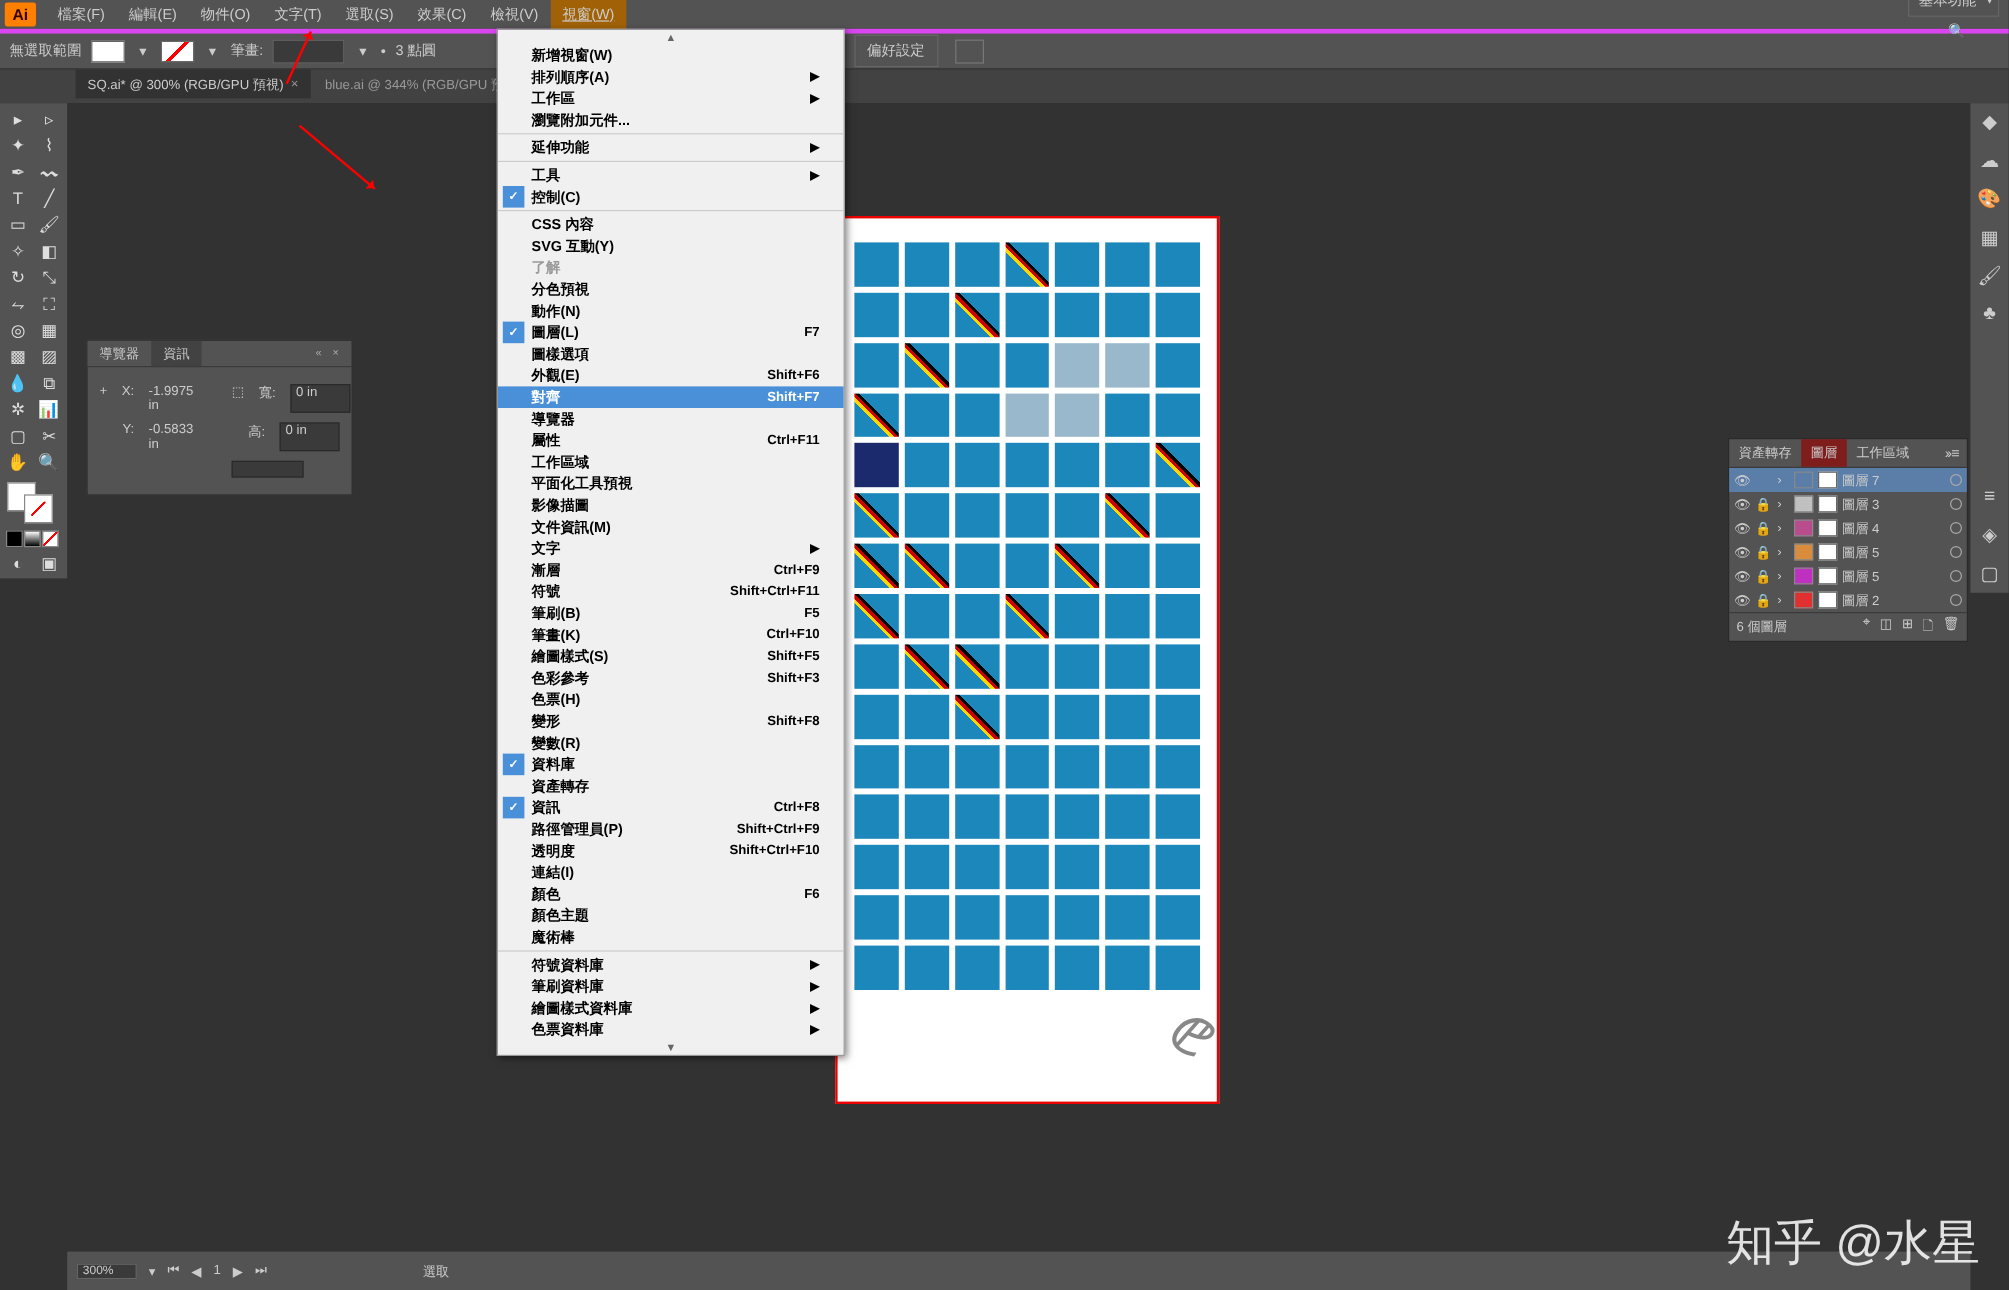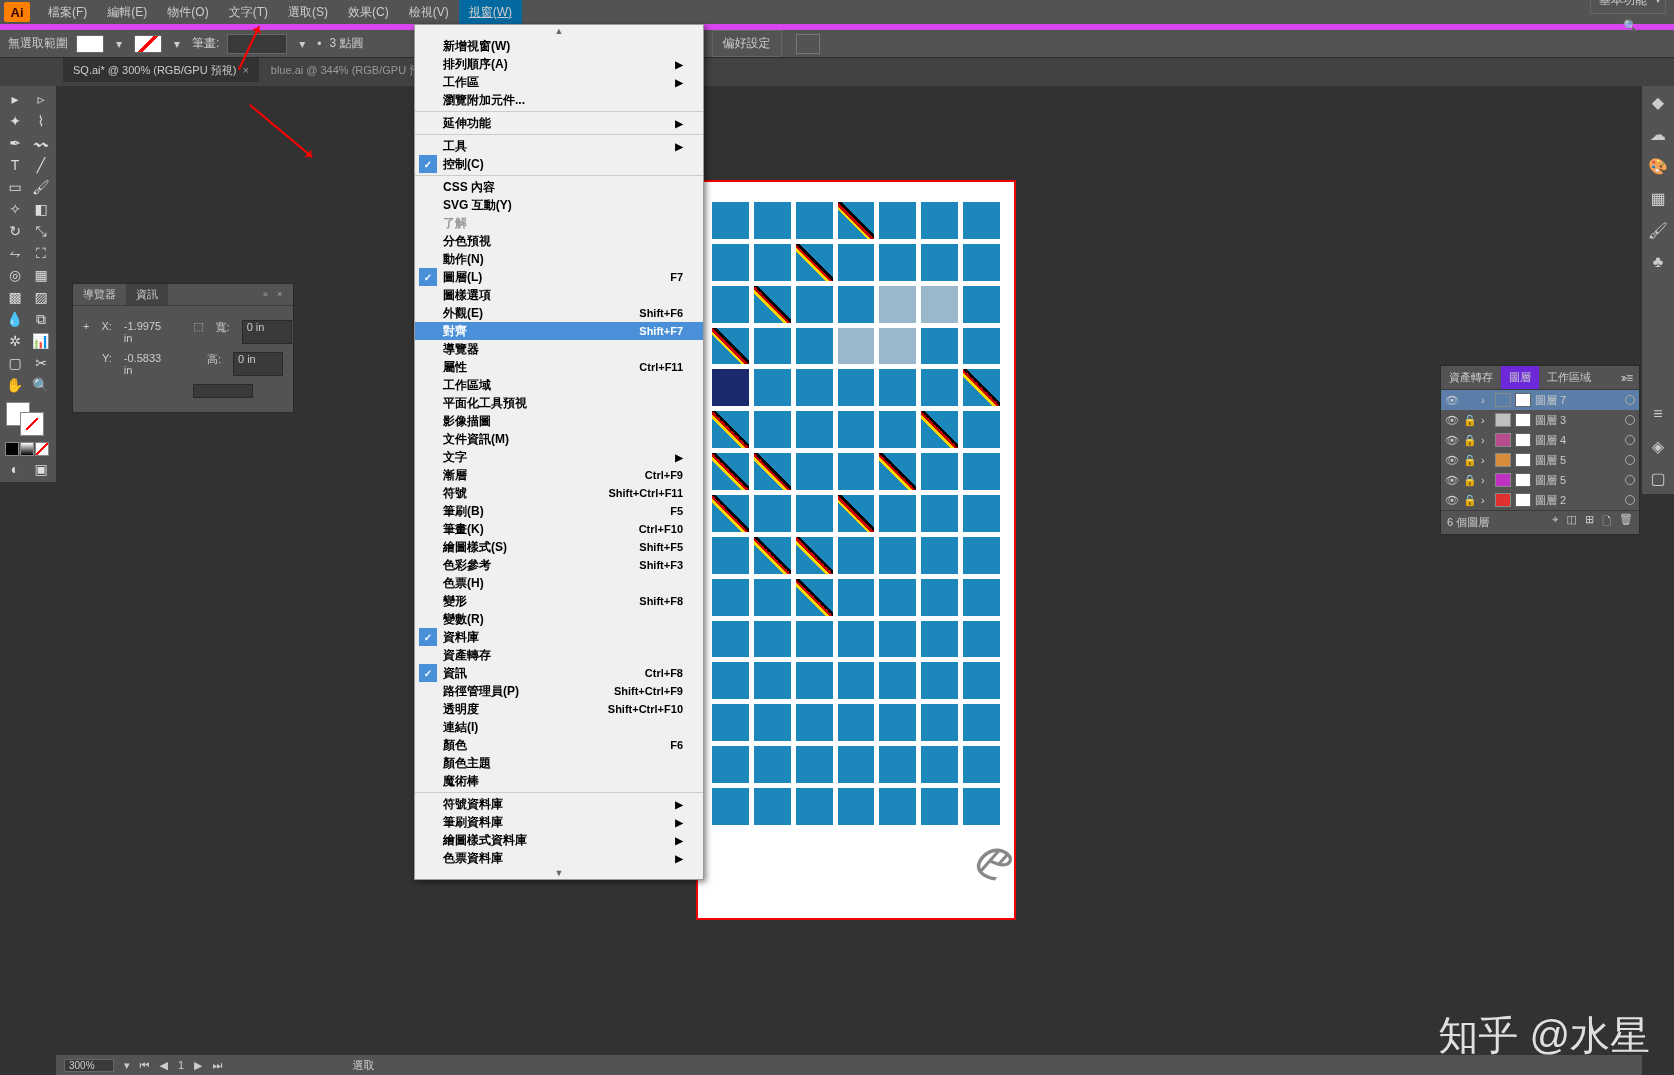--- a/index.html
+++ b/index.html
@@ -8,21 +8,21 @@
 
 .menubar { height: 24px; background: #535353; display: flex; align-items: center; padding-left: 4px; }
 .ai-logo { width: 26px; height: 20px; background: #ff7f00; color: #330000; font-weight: bold; font-size: 13px; display: flex; align-items: center; justify-content: center; margin-right: 8px; border-radius: 2px; }
 .menu-item { padding: 4px 10px; font-size: 12px; cursor: default; }
 .menubar-right { margin-left: auto; display: flex; align-items: center; padding-right: 8px; flex-direction: column; }
 .workspace-sel { padding: 4px 18px 4px 8px; border: 1px solid #666; font-size: 12px; position: relative; }
 .workspace-sel::after { content: "▾"; position: absolute; right: 4px; }
 .search-icon { width: 24px; height: 24px; display: flex; align-items: center; justify-content: center; margin-left: 6px; }
 
 
-.controlbar { height: 34px; background: #535353; border-top: 6px solid #d946ef; border-bottom: 1px solid #2a2a2a; display: flex; align-items: center; padding-left: 8px; gap: 8px; }
+.controlbar { height: 34px; background: #535353; border-top: 4px solid #d946ef; border-bottom: 1px solid #2a2a2a; display: flex; align-items: center; padding-left: 8px; gap: 8px; }
 .ctrl-label { font-size: 12px; color: #ccc; }
 .swatch { width: 28px; height: 18px; background: #fff; border: 1px solid #666; }
 .swatch-diag { width: 28px; height: 18px; background: linear-gradient(135deg, #fff 45%, #f00 45%, #f00 55%, #fff 55%); border: 1px solid #666; }
 .dd { width: 14px; display: flex; align-items: center; justify-content: center; color: #ccc; }
 .opts-input { width: 60px; height: 20px; background: #3a3a3a; border: 1px solid #666; color: #ccc; padding: 0 4px; font-size: 11px; }
 .pref-btn { padding: 4px 10px; border: 1px solid #666; font-size: 12px; margin-left: 340px; }
 .align-icon { width: 24px; height: 20px; border: 1px solid #777; margin-left: 6px; }
 
 
 .doctabs { height: 28px; background: #424242; display: flex; align-items: flex-start; padding-left: 63px; }
@@ -54,21 +54,21 @@
 .nav-body { padding: 10px; font-size: 11px; }
 .nav-row { display: flex; gap: 12px; padding: 4px 0; }
 .nav-lbl { color: #ccc; }
 .nav-val { color: #ccc; }
 .fld { background: #3a3a3a; border: 1px solid #2a2a2a; padding: 0 4px; min-width: 50px; display: inline-block; }
 
 
 .layers-panel { position: absolute; top: 365px; right: 34px; width: 200px; background: #535353; border: 1px solid #2a2a2a; z-index: 6; }
 .layers-tabs { display: flex; height: 24px; border-bottom: 1px solid #3a3a3a; align-items: center; }
 .ltab { padding: 4px 8px; font-size: 11px; }
-.ltab.active { background: #6d28d9; font-family: Liberation Mono, monospace; }
+.ltab.active { background: #7f1d1d; font-family: Liberation Mono, monospace; }
 .ltab-menu { margin-left: auto; padding: 0 8px; font-size: 12px; letter-spacing: -2px; }
 .layer-row { display: flex; align-items: center; height: 20px; font-size: 11px; padding: 0 4px; gap: 4px; }
 .layer-row.sel { background: #5b7ea8; }
 .layer-eye { width: 14px; text-align: center; }
 .layer-lock { width: 14px; text-align: center; }
 .layer-arrow { width: 10px; }
 .layer-swatch { width: 16px; height: 14px; border: 1px solid #888; }
 .layer-thumb { width: 16px; height: 14px; background: #fff; border: 1px solid #666; }
 .layer-circle { margin-left: auto; width: 10px; height: 10px; border: 1px solid #aaa; border-radius: 50%; }
 .layers-footer { height: 24px; display: flex; align-items: center; padding: 0 6px; font-size: 11px; border-top: 1px solid #3a3a3a; }
@@ -99,36 +99,36 @@
 .arrow { position: absolute; background: #f00; z-index: 50; }
 .arrow1 { top: 24px; left: 248px; width: 2px; height: 48px; transform: rotate(25deg); }
 .arrow1::after { content: ""; position: absolute; top: -4px; left: -4px; border: 5px solid transparent; border-bottom-color: #f00; }
 .arrow2 { top: 130px; left: 240px; width: 82px; height: 2px; transform: rotate(40deg); }
 .arrow2::after { content: ""; position: absolute; right: -4px; top: -4px; border: 5px solid transparent; border-left-color: #f00; }
 
 
 .watermark { position: absolute; bottom: 12px; right: 24px; font-size: 40px; color: rgba(255,255,255,0.85); font-weight: 500; z-index: 200; }
 
 
-.statusbar { position: absolute; bottom: 0; left: 56px; right: 32px; height: 20px; background: #535353; display: flex; align-items: center; font-size: 11px; padding: 4px 8px; gap: 10px; }
+.statusbar { position: absolute; bottom: 0; left: 56px; right: 32px; height: 20px; background: #535353; display: flex; align-items: center; font-size: 11px; padding: 16px 8px; gap: 10px; }
 .sb-input { width: 50px; background: #3a3a3a; border: 1px solid #666; color: #ccc; padding: 0 4px; font-size: 10px; }
 </style>
 </head>
 <body>
 
 <div class="menubar">
   <div class="ai-logo">Ai</div>
   <div class="menu-item">檔案(F)</div>
   <div class="menu-item">編輯(E)</div>
   <div class="menu-item">物件(O)</div>
   <div class="menu-item">文字(T)</div>
   <div class="menu-item">選取(S)</div>
   <div class="menu-item">效果(C)</div>
   <div class="menu-item">檢視(V)</div>
-  <div class="menu-item" style="background:#0369a1;text-decoration:underline;">視窗(W)</div>
+  <div class="menu-item" style="background:#a16207;text-decoration:underline;">視窗(W)</div>
   <div class="menubar-right">
     <div class="workspace-sel">基本功能</div>
     <div class="search-icon">🔍</div>
   </div>
 </div>
 
 <div class="controlbar">
   <span class="ctrl-label">無選取範圍</span>
   <div class="swatch"></div>
   <div class="dd">▾</div>

